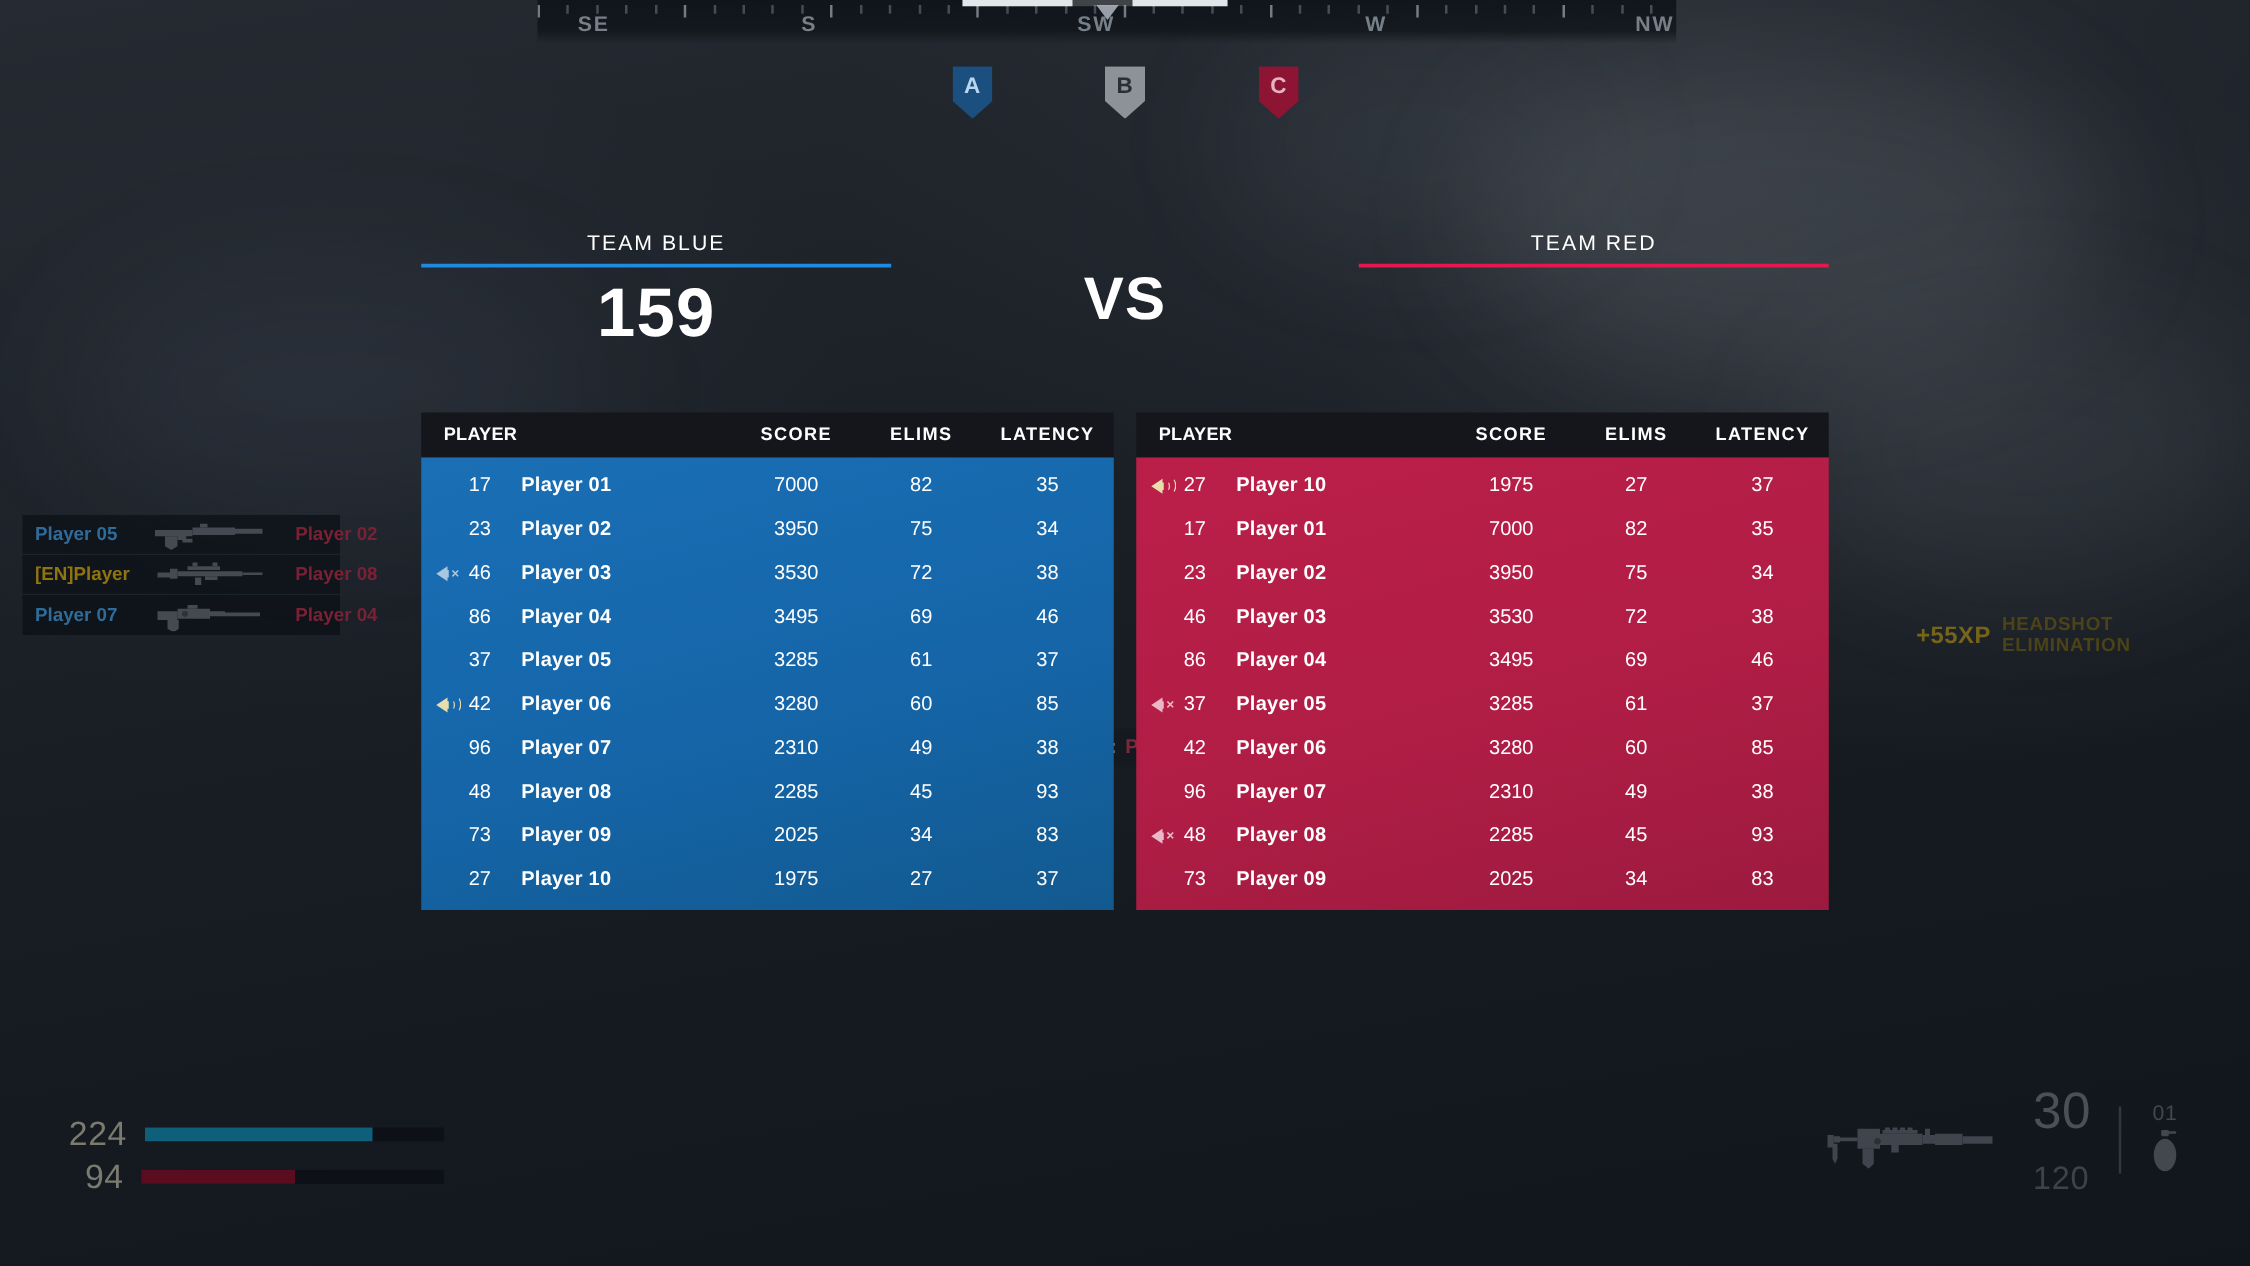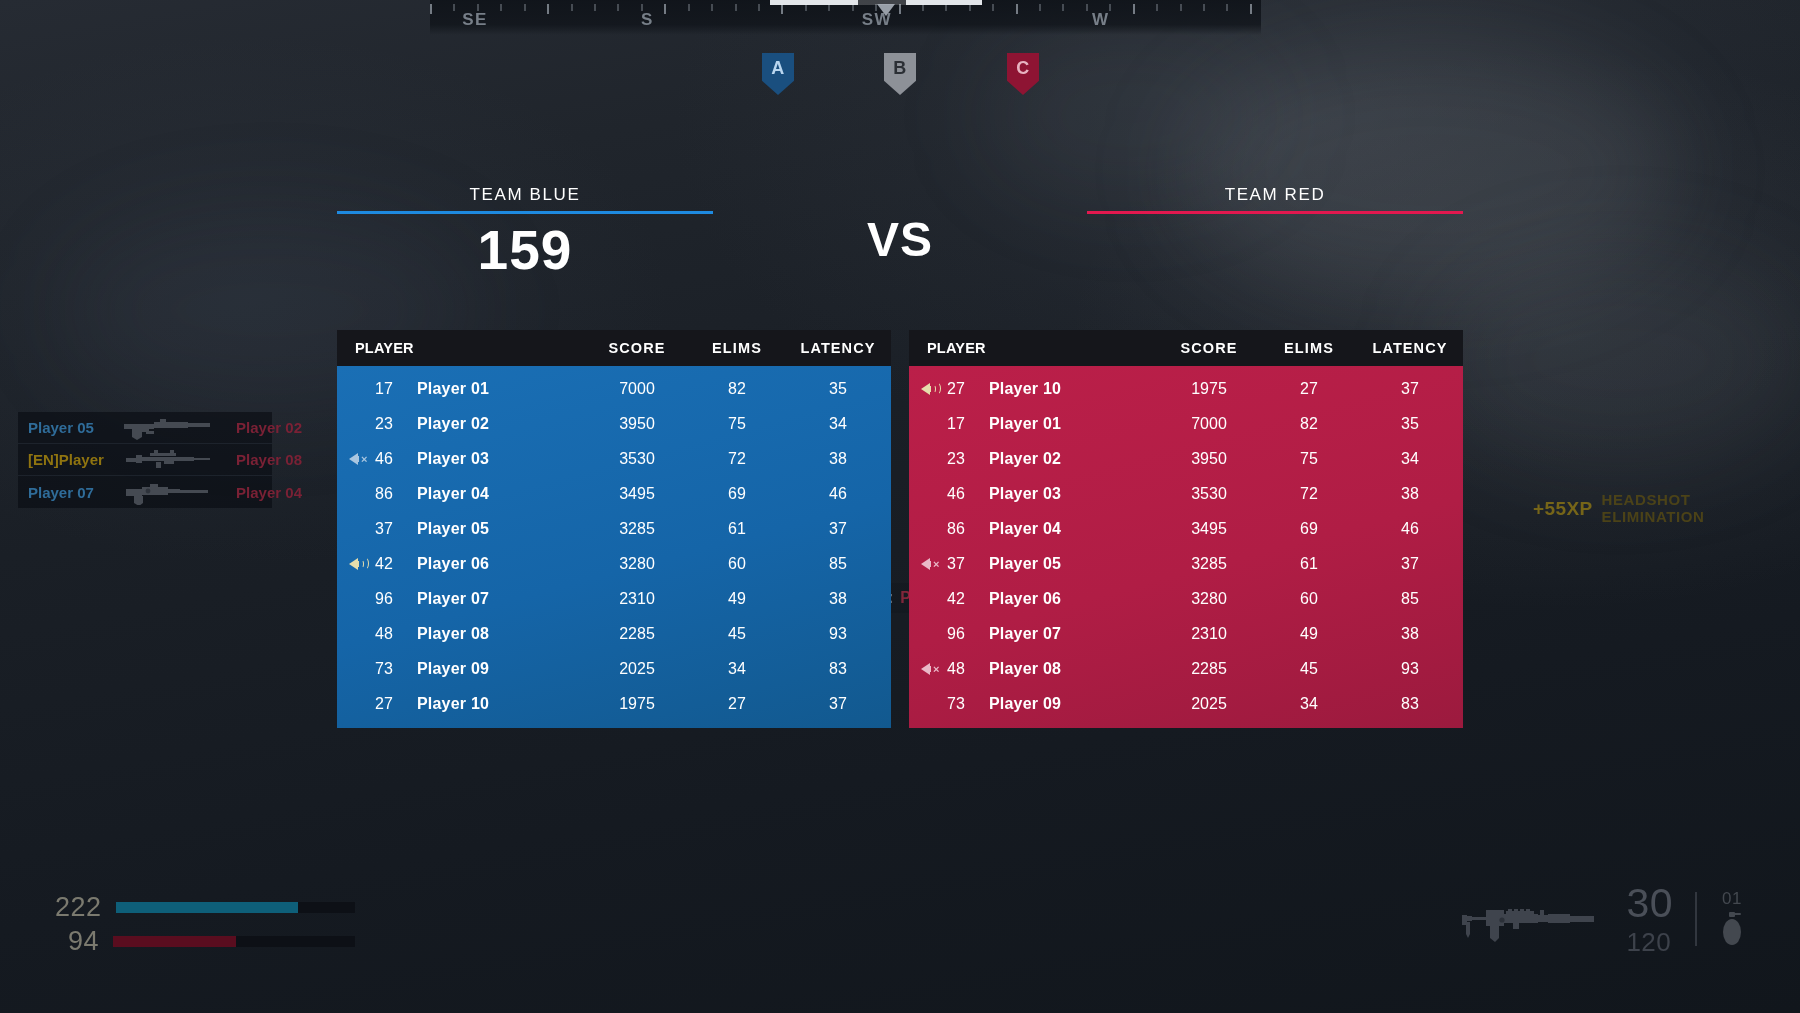--- a/index.html
+++ b/index.html
@@ -25,21 +25,21 @@
       linear-gradient(170deg, #262b33 0%, #20252c 18%, #1a1f26 42%, #151a21 70%, #11161c 100%);
   }
 
   
   .wisp { position: absolute; border-radius: 50%; filter: blur(46px); pointer-events: none; }
 
   
   #compass {
     position: absolute;
     left: 430px; top: 0;
-    width: 831px; height: 35px;
+    width: 911px; height: 35px;
     background: linear-gradient(180deg, rgba(14,18,24,0.88) 0%, rgba(16,20,26,0.80) 70%, rgba(16,20,26,0.0) 100%);
     overflow: hidden;
     padding-left: 40px;
   }
   .tick {
     position: absolute; top: 4px;
     width: 2px; height: 7px;
     background: rgba(150,158,168,0.40);
   }
   .tick.major { height: 10px; background: rgba(178,186,196,0.62); }
@@ -252,21 +252,21 @@
   
   #ammo-hud {
     position: absolute;
     right: 55px; bottom: 58px;
     display: flex; align-items: center; gap: 22px;
     color: #3a3f48;
   }
   #weapon-icon { width: 148px; height: 46px; }
   #ammo-nums { text-align: left; line-height: 1; }
   #ammo-mag { font-size: 41px; font-weight: 400; color: #4a4f58; letter-spacing: 0.5px; }
-  #ammo-reserve { font-size: 26px; font-weight: 400; color: #3d424b; letter-spacing: 0.5px; margin-top: 5px; }
+  #ammo-reserve { font-size: 26px; font-weight: 400; color: #3d424b; letter-spacing: 0.5px; margin-top: 20px; }
   #ammo-div { width: 2px; height: 54px; background: #32373f; }
   #nade-block { text-align: center; }
   #nade-count { font-size: 17px; color: #43484f; margin-bottom: 3px; letter-spacing: 0.5px; }
   #nade-icon { width: 26px; height: 34px; margin: 0 auto; }
 </style>
 </head>
 <body>
 
 <div id="stage">
 
@@ -662,21 +662,21 @@
   <div id="xp-popup">
     <div id="xp-amount">+55XP</div>
     <div id="xp-reason">
       <div>HEADSHOT</div>
       <div>ELIMINATION</div>
     </div>
   </div>
 
   <div id="tickets">
       <div class="tk-row">
-        <div class="tk-num">222</div>
+        <div class="tk-num">224</div>
         <div class="tk-track">
           <div class="tk-fill blue" style="width: 76%;"></div>
         </div>
       </div>
       <div class="tk-row">
         <div class="tk-num">94</div>
         <div class="tk-track">
           <div class="tk-fill red" style="width: 51%;"></div>
         </div>
       </div>

